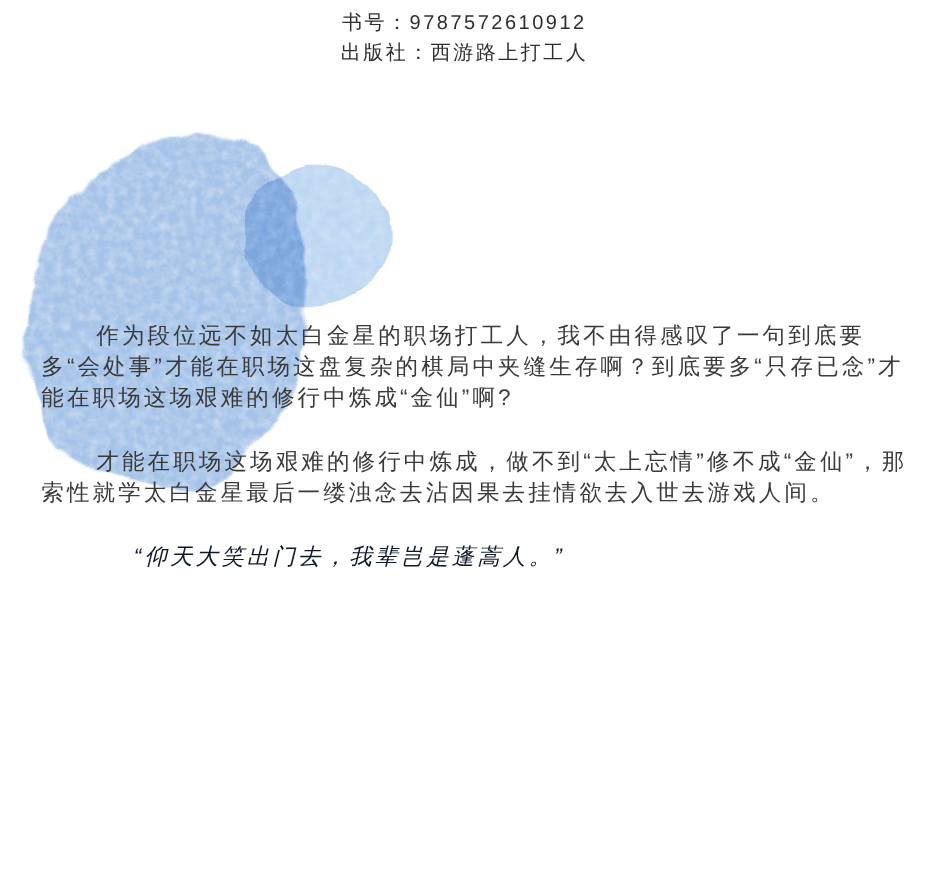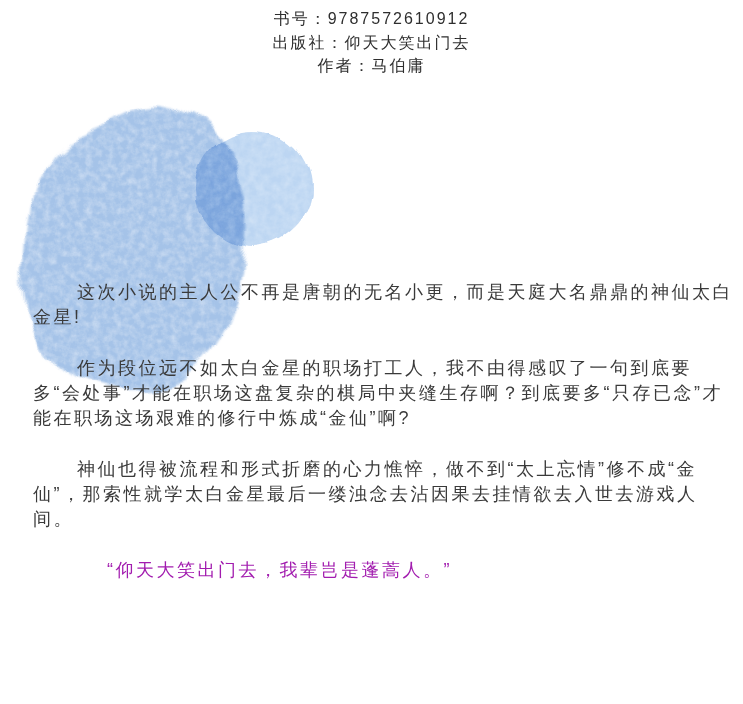--- a/index.html
+++ b/index.html
@@ -41,23 +41,24 @@
     font-size: 18px;
     line-height: 25px;
     letter-spacing: 2.5px;
     color: #3a3a3a;
   }
   .prose p {
     margin: 0 0 26px 0;
     text-indent: 44px;
   }
   .prose p.quote {
-    color: #a21caf;
+    color: #0f172a;
     text-indent: 74px;
     margin-bottom: 0;
+    font-style: italic;
   }
 </style>
 </head>
 <body>
 
 <div class="page">
 
   <svg class="art" viewBox="0 80 360 345" xmlns="http://www.w3.org/2000/svg">
     <defs>
       <filter id="wc1" x="-25%" y="-25%" width="150%" height="150%">
@@ -92,24 +93,22 @@
              C 131 398, 94 392, 67 373
              C 45 357, 29 330, 26 295
              C 22 262, 24 227, 33 197
              C 41 168, 56 148, 76 138
              Z" fill="#a5c3e8"></path>
     <circle filter="url(#wc2)" style="mix-blend-mode:multiply" cx="253" cy="188" r="58" fill="#bcd5f2"></circle>
   </svg>
 
   <section class="meta">
     <div>书号：9787572610912</div>
-    <div>出版社：仰天大笑出门去</div>
-    <div>作者：马伯庸</div>
+    <div>出版社：西游路上打工人</div>
   </section>
 
   <section class="prose">
-    <p>这次小说的主人公不再是唐朝的无名小更，而是天庭大名鼎鼎的神仙太白金星!</p>
     <p>作为段位远不如太白金星的职场打工人，我不由得感叹了一句到底要多“会处事”才能在职场这盘复杂的棋局中夹缝生存啊？到底要多“只存已念”才能在职场这场艰难的修行中炼成“金仙”啊?</p>
-    <p>神仙也得被流程和形式折磨的心力憔悴，做不到“太上忘情”修不成“金仙”，那索性就学太白金星最后一缕浊念去沾因果去挂情欲去入世去游戏人间。</p>
+    <p>才能在职场这场艰难的修行中炼成，做不到“太上忘情”修不成“金仙”，那索性就学太白金星最后一缕浊念去沾因果去挂情欲去入世去游戏人间。</p>
     <p class="quote">“仰天大笑出门去，我辈岂是蓬蒿人。”</p>
   </section>
 
 </div>
 
 </body></html>

